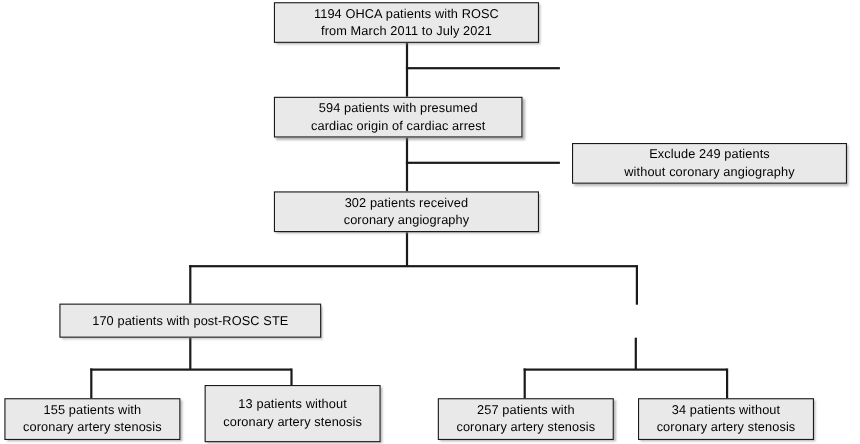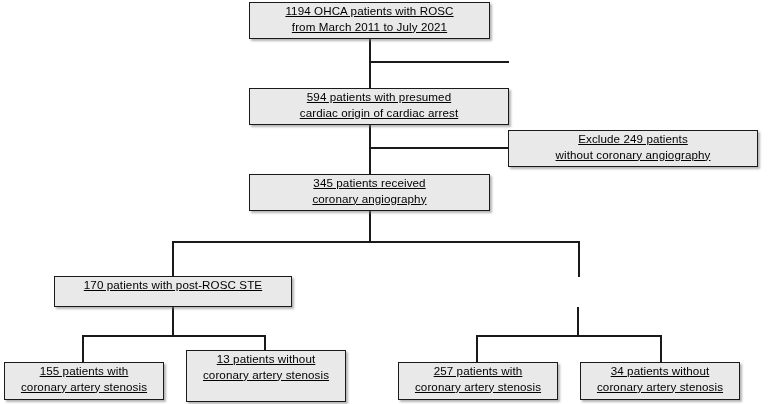--- a/index.html
+++ b/index.html
@@ -17,29 +17,28 @@
     background: #ffffff;
     overflow: hidden;
   }
   .node {
     position: absolute;
     box-sizing: border-box;
     background: #e9e9e9;
     border: 1.6px solid #1a1a1a;
     box-shadow: 2px 2px 2px rgba(120,120,120,0.55);
     display: flex;
-    align-items: flex-start;
+    align-items: center;
     justify-content: center;
     text-align: center;
     color: #000000;
     font-size: 11.6px;
     line-height: 1.35;
     letter-spacing: 0.1px;
     z-index: 2;
-    text-decoration: underline;
   }
   .node span {
     display: block;
     padding: 0 4px;
     white-space: pre-line;
   }
   .conn {
     position: absolute;
     background: #1a1a1a;
     z-index: 1;
@@ -77,32 +76,32 @@
   <div class="conn h" style="left:476px; top:335px; width:185px;"></div>
   <div class="conn v" style="left:476px; top:335px; height:28px;"></div>
   <div class="conn v" style="left:660px; top:335px; height:28px;"></div>
 
   <div class="node" style="left:249px; top:2px; width:241px; height:37px;">
     <span>1194 OHCA patients with ROSC
 from March 2011 to July 2021</span>
   </div>
 
 
-  <div class="node" style="left:249px; top:88px; width:260px; height:37px;">
+  <div class="node" style="left:249px; top:88px; width:226px; height:37px;">
     <span>594 patients with presumed
 cardiac origin of cardiac arrest</span>
   </div>
 
-  <div class="node" style="left:508px; top:130px; width:250px; height:37px;">
+  <div class="node" style="left:520px; top:130px; width:250px; height:37px;">
     <span>Exclude 249 patients
 without coronary angiography</span>
   </div>
 
   <div class="node" style="left:249px; top:174px; width:241px; height:37px;">
-    <span>345 patients received
+    <span>302 patients received
 coronary angiography</span>
   </div>
 
   <div class="node" style="left:54px; top:276px; width:238px; height:31px;">
     <span>170 patients with post-ROSC STE</span>
   </div>
 
 
   <div class="node" style="left:4px; top:362px; width:160px; height:38px;">
     <span>155 patients with

